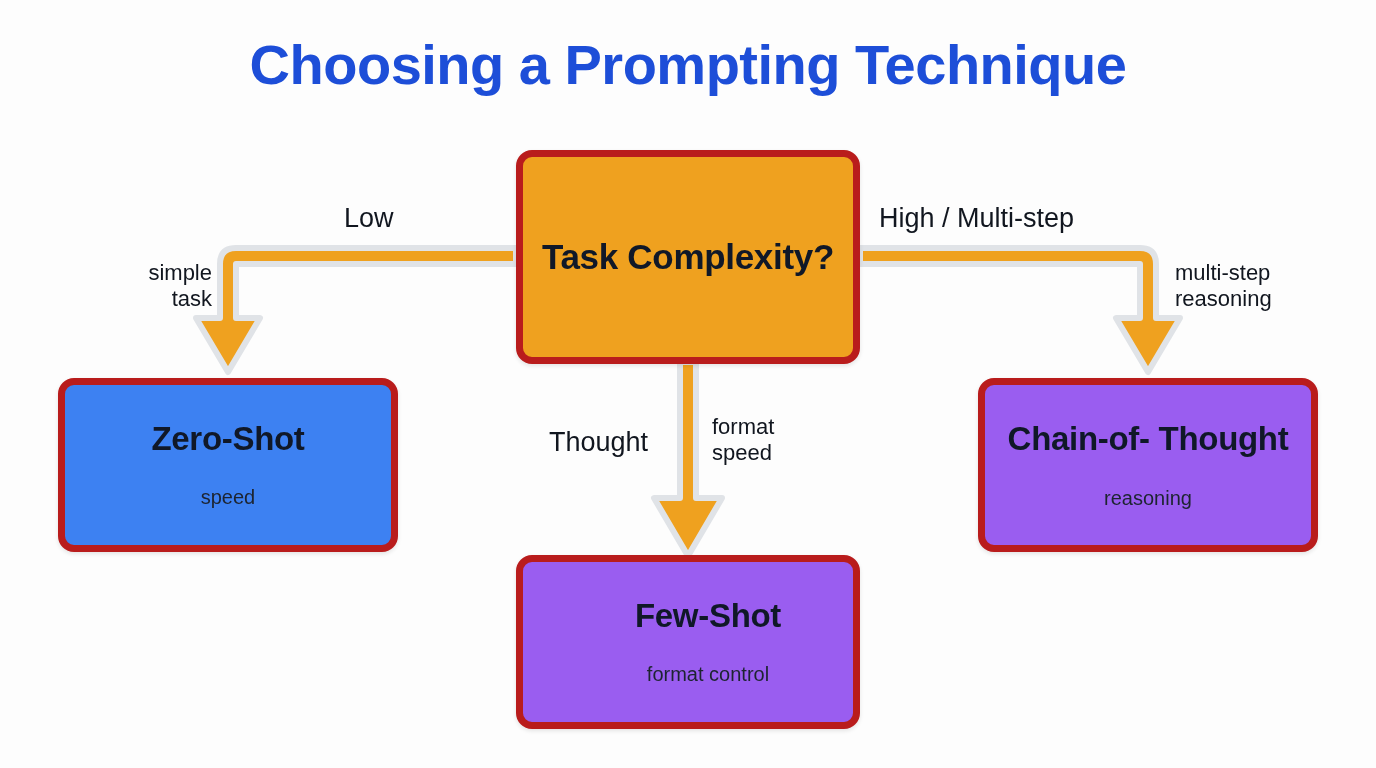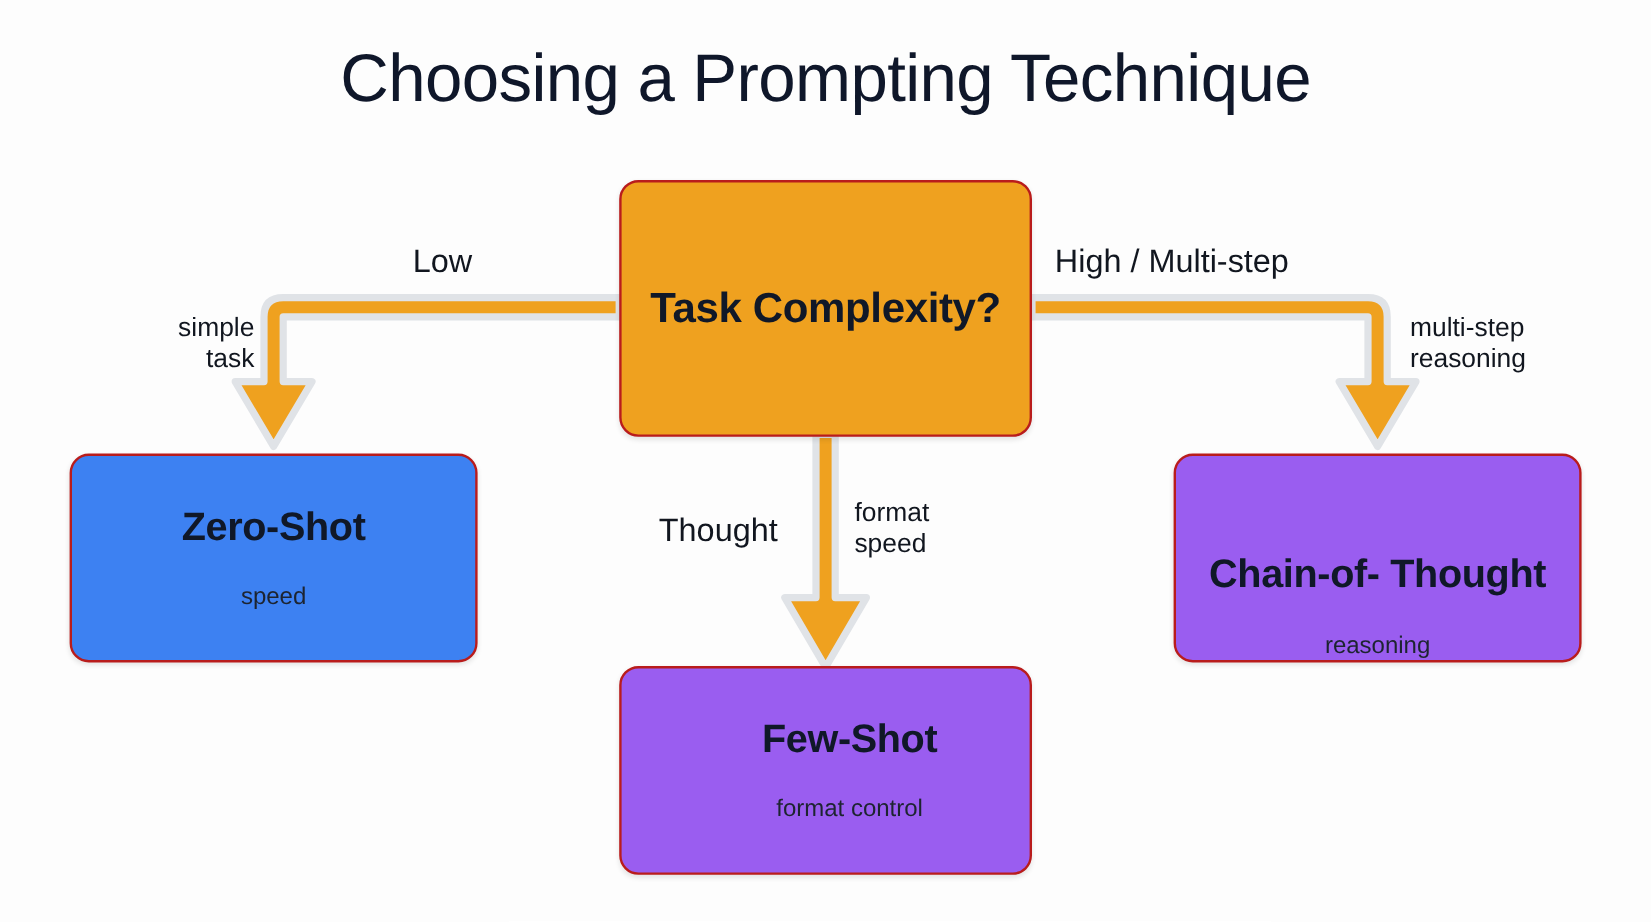--- a/index.html
+++ b/index.html
@@ -17,32 +17,32 @@
   }
 
   
   #page-title {
     position: absolute;
     left: 0;
     top: 32px;
     width: 1376px;
     text-align: center;
     font-size: 56px;
-    font-weight: 400;
+    font-weight: 700;
     letter-spacing: -0.5px;
-    color: #0f172a;
+    color: #1d4ed8;
     white-space: nowrap;
   }
 
   
   .node {
     position: absolute;
     box-sizing: border-box;
     border-radius: 16px;
-    border: 2px solid #b91c1c;
+    border: 7px solid #b91c1c;
     display: flex;
     flex-direction: column;
     align-items: center;
     justify-content: center;
     text-align: center;
     box-shadow: 0 2px 4px rgba(0,0,0,0.10);
     z-index: 3;
   }
   .node .node-title {
     font-size: 33px;
@@ -69,21 +69,20 @@
     background: #3d81f2;
   }
   #node-few-shot {
     left: 516px;  top: 555px;  width: 344px;  height: 174px;
     background: #9a5df0;
     padding-left: 40px;
   }
   #node-chain-of-thought {
     left: 978px;  top: 378px;  width: 340px;  height: 174px;
     background: #9a5df0;
-    justify-content: flex-end;
   }
   #node-chain-of-thought .node-title { line-height: 1.14; }
 
   
   #arrow-layer {
     position: absolute;
     left: 0; top: 0;
     width: 1376px; height: 768px;
     z-index: 1;
   }

